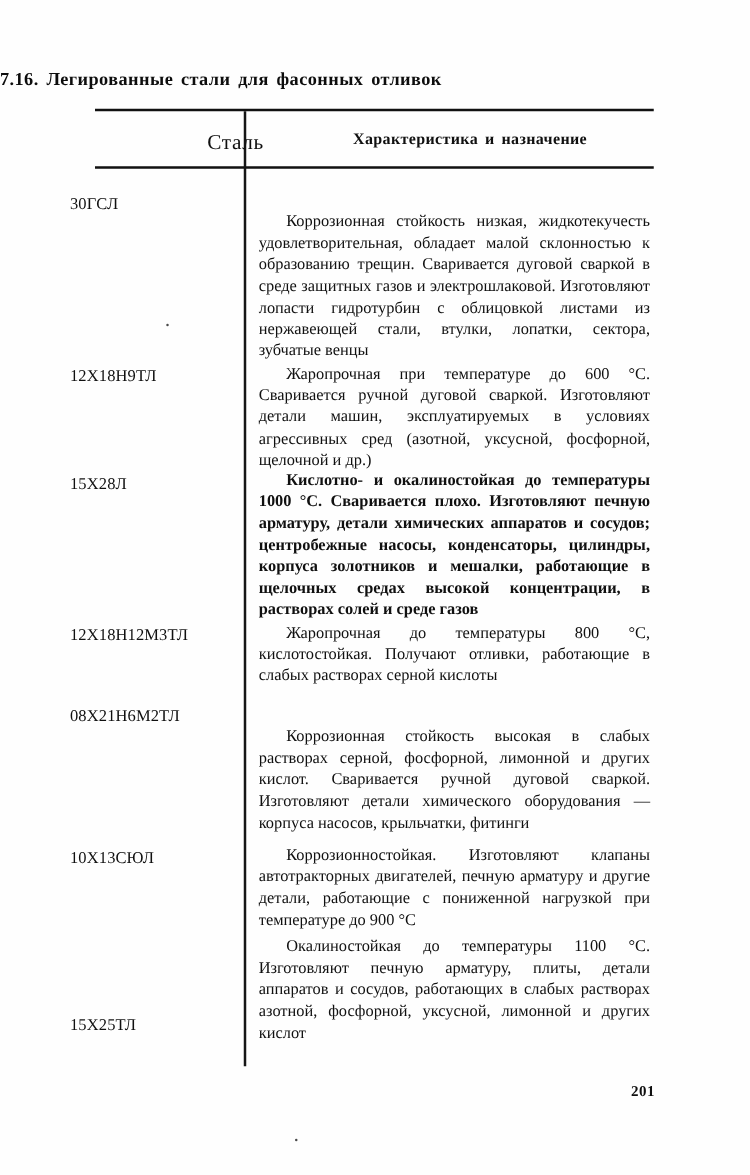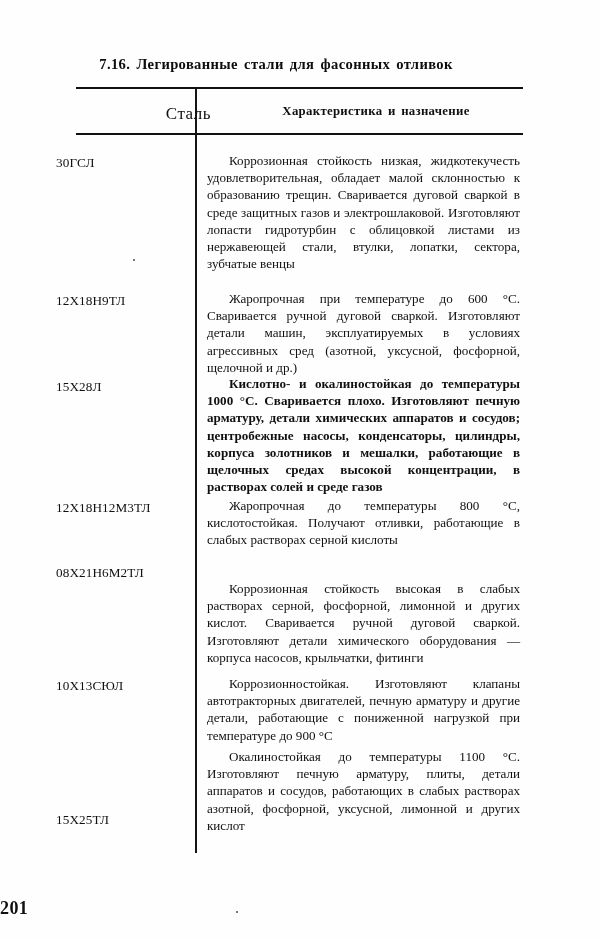--- a/index.html
+++ b/index.html
@@ -23,21 +23,20 @@
     height: 940px;
     background: #fefefe;
   }
 
   
   .section-title {
     position: absolute;
     left: 0;
     top: 56px;
     width: 552px;
-    text-align: center;
     font-size: 14.6px;
     font-weight: bold;
     letter-spacing: 0.35px;
     word-spacing: 2.2px;
     color: #0d0d0d;
   }
 
   .rule-top {
     position: absolute;
     left: 76px;
@@ -118,24 +117,24 @@
     text-justify: inter-word;
     hyphens: manual;
   }
 
   
   .folio {
     position: absolute;
     left: 0;
     top: 866px;
     width: 524px;
-    font-size: 18px;
+    text-align: right;
+    font-size: 12px;
     font-weight: bold;
     letter-spacing: 0.4px;
-    margin-top: 32px;
   }
 
   .speck {
     position: absolute;
     width: 2px;
     height: 2px;
     background: #4a4a4a;
     border-radius: 50%;
   }
 </style>
@@ -149,21 +148,21 @@
   <div class="rule-top"></div>
   <div class="rule-head"></div>
   <div class="vdiv"></div>
 
   <div class="head-steel">Сталь</div>
   <div class="head-char">Характеристика и назначение</div>
 
   <div class="rows" id="rows">
       <div class="row" style="top: 0px;">
         <div class="grade" style="top: 155px;">30ГСЛ</div>
-        <div class="desc" style="top: 152px;">Коррозионная стойкость низкая, жидкотекучесть удовлетворительная, обладает малой склонностью к образованию трещин. Сваривается дуговой сваркой в среде защитных газов и электрошлаковой. Изготовляют лопасти гидротурбин с облицовкой листами из нержавеющей стали, втулки, лопатки, сектора, зубчатые венцы</div>
+        <div class="desc" style="top: 168px;">Коррозионная стойкость низкая, жидкотекучесть удовлетворительная, обладает малой склонностью к образованию трещин. Сваривается дуговой сваркой в среде защитных газов и электрошлаковой. Изготовляют лопасти гидротурбин с облицовкой листами из нержавеющей стали, втулки, лопатки, сектора, зубчатые венцы</div>
       </div>
       <div class="row" style="top: 0px;">
         <div class="grade" style="top: 293px;">12Х18Н9ТЛ</div>
         <div class="desc" style="top: 290px;">Жаропрочная при температуре до 600 °C. Сваривается ручной дуговой сваркой. Изготовляют детали машин, эксплуатируемых в условиях агрессивных сред (азотной, уксусной, фосфорной, щелочной и др.)</div>
       </div>
       <div class="row" style="top: 0px;">
         <div class="grade" style="top: 379px;">15Х28Л</div>
         <div class="desc" style="top: 375px; font-weight: bold;">Кислотно- и окалиностойкая до температуры 1000 °C. Сваривается плохо. Изготовляют печную арматуру, детали химических аппаратов и сосудов; центробежные насосы, конденсаторы, цилиндры, корпуса золотников и мешалки, работающие в щелочных средах высокой концентрации, в растворах солей и среде газов</div>
       </div>
       <div class="row" style="top: 0px;">

